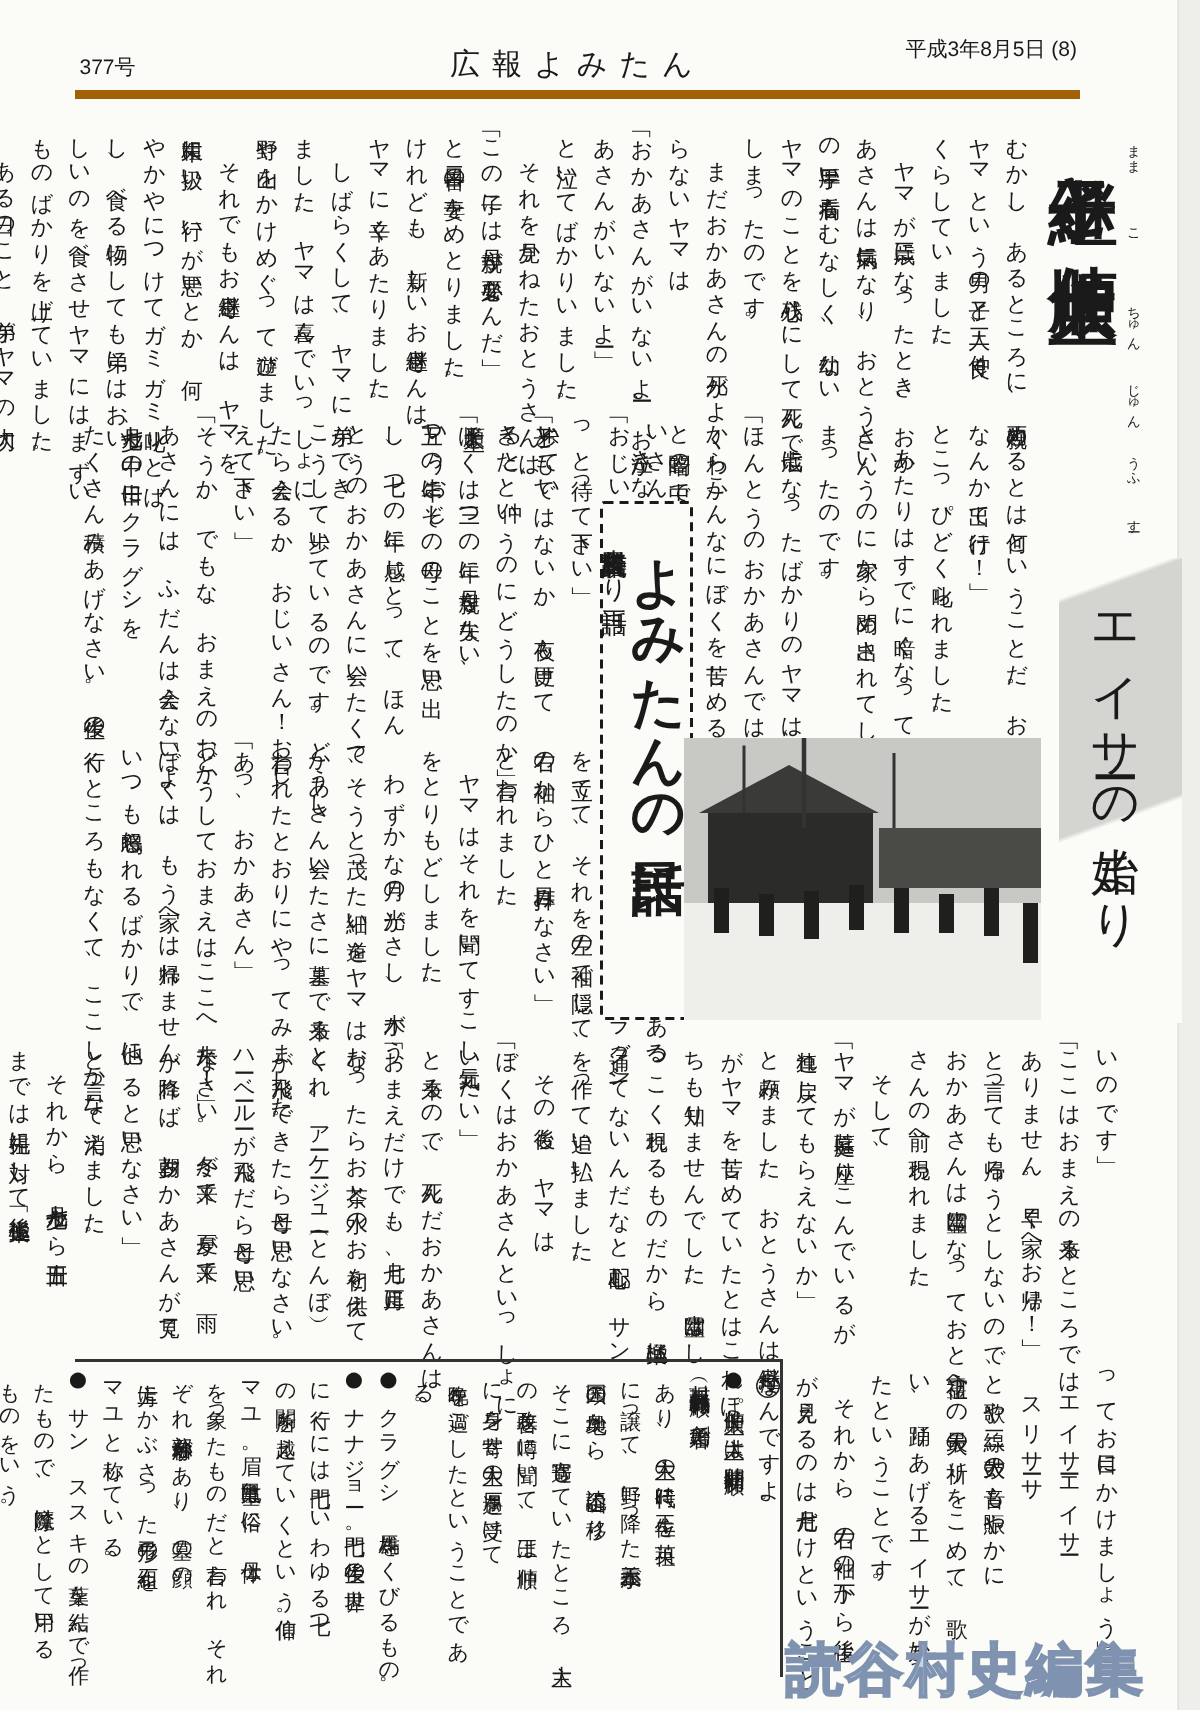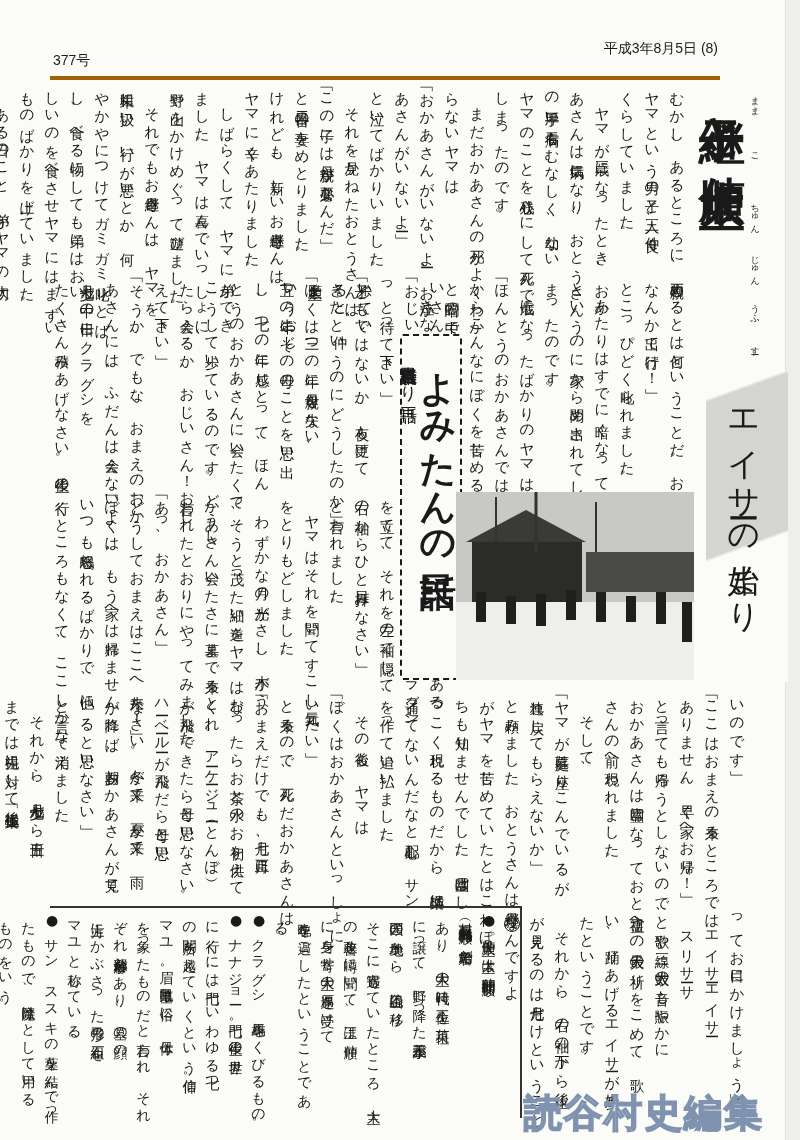--- a/index.html
+++ b/index.html
@@ -1,19 +1,19 @@
 <!DOCTYPE html>
 <html><head>
 <meta charset="utf-8">
 <style>
   html, body { margin:0; padding:0; }
   body { width:800px; height:1140px; background:#fbfbf8; position:relative; overflow:hidden;
          font-family:"DejaVu Serif","Liberation Serif",serif; color:#1a1a1a; }
   .edge { position:absolute; right:0; top:0; width:14px; height:1140px; background:#eeeeea; border-left:1px solid #e2e2dc; }
-  .hdr { position:absolute; left:50px; top:22px; width:670px; height:38px; border-bottom:4px solid #a16207;margin-top:16px; }
+  .hdr { position:absolute; left:50px; top:22px; width:670px; height:38px; border-bottom:6px solid #a16207; }
   .hdr .issue { position:absolute; left:3px; bottom:6px; font-size:14px; font-family:"Liberation Sans",sans-serif; }
   .hdr .title { position:absolute; left:250px; bottom:4px; font-size:20px; letter-spacing:8px; }
   .hdr .date { position:absolute; right:2px; bottom:18px; font-size:14px; font-family:"Liberation Sans",sans-serif; }
   .vblock { position:absolute; writing-mode:vertical-rl; font-size:14.6px; line-height:25px; letter-spacing:1px; }
   .vblock p { margin:0; white-space:pre; }
   .main-title { position:absolute; left:697px; top:82px; writing-mode:vertical-rl; font-size:46px; font-weight:bold;
                 font-family:"DejaVu Serif",serif; letter-spacing:2px; line-height:52px; }
   .ruby { position:absolute; writing-mode:vertical-rl; font-size:9px; }
   .sub-title { position:absolute; left:706px; top:372px; width:82px; height:310px;
                background:linear-gradient(160deg,#fbfbf8 0%,#fbfbf8 8%,#d4d4d0 9%,#d4d4d0 55%,#fbfbf8 56%,#fbfbf8 100%); }
@@ -33,20 +33,21 @@
                font-family:Liberation Sans, sans-serif; color:#c9d4e3; letter-spacing:2px;padding-left:24px;
                -webkit-text-stroke:1.5px #7f93b0; }
 </style>
 </head>
 <body>
 
 <div class="edge"></div>
 
 <div class="hdr">
   <span class="issue">377号</span>
+  <span class="title">広報よみたん</span>
   <span class="date">平成3年8月5日 (8)</span>
 </div>
 
 <div class="main-title">継子と仲順大主</div>
 <span class="ruby" style="left:748px;top:90px;">まま</span>
 <span class="ruby" style="left:748px;top:146px;">こ</span>
 <span class="ruby" style="left:748px;top:198px;">ちゅん</span>
 <span class="ruby" style="left:748px;top:250px;">じゅん</span>
 <span class="ruby" style="left:748px;top:298px;">うふ</span>
 <span class="ruby" style="left:748px;top:340px;">すー</span>

